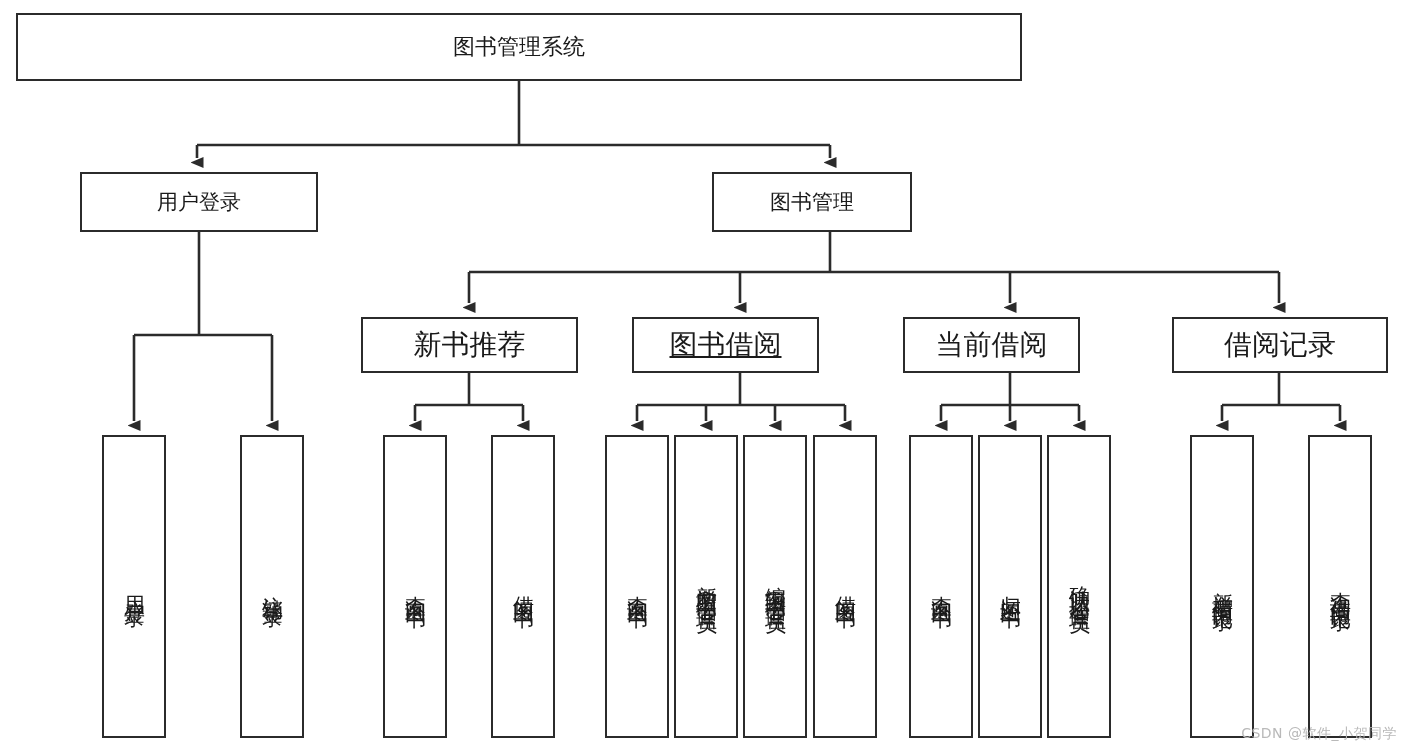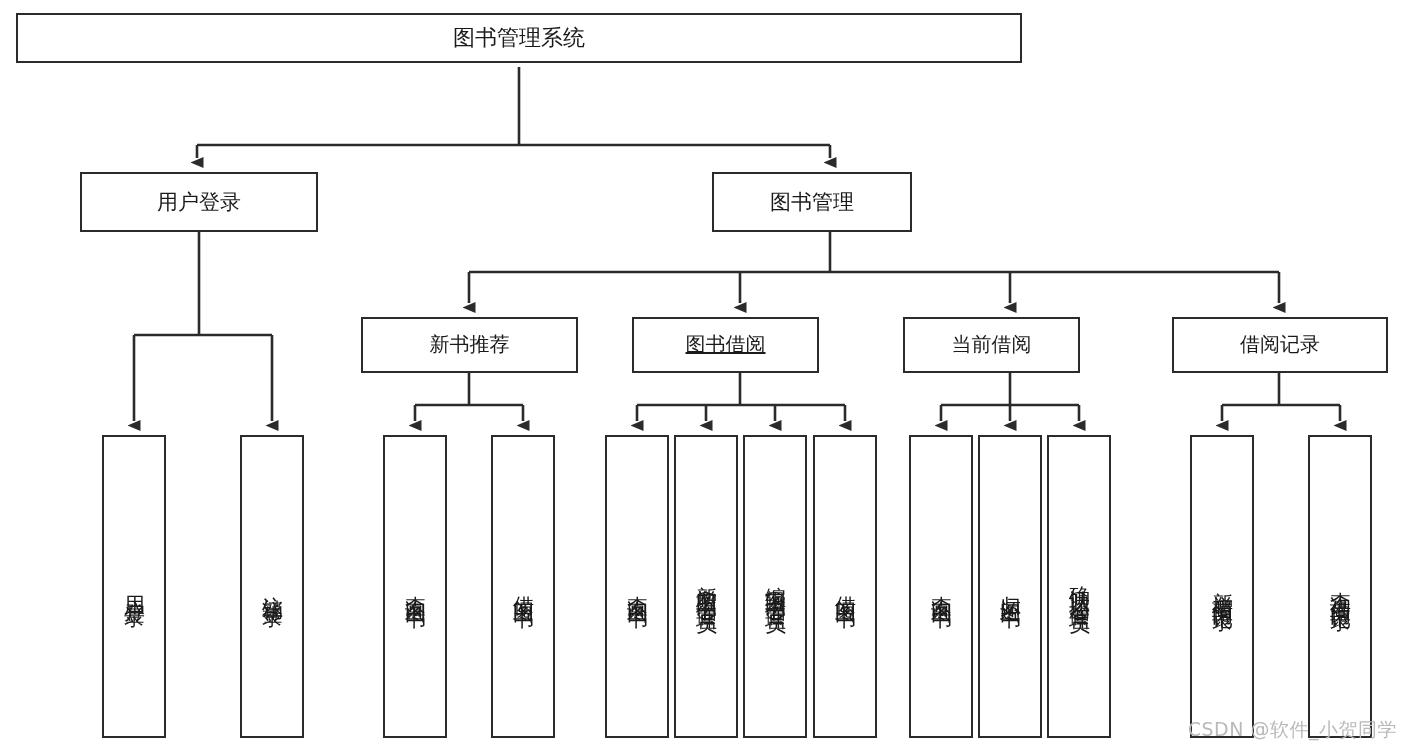--- a/index.html
+++ b/index.html
@@ -24,21 +24,21 @@
     color:#1a1a1a;
   }
   .node .lbl{
     display:block;
     text-align:center;
     white-space:nowrap;
     line-height:1.18;
   }
   .root .lbl{font-size:22px;}
   .lvl2 .lbl{font-size:21px;}
-  .lvl3 .lbl{font-size:20px;}
+  .lvl3 .lbl{font-size:28px;}
 
   
   .leaf{
     align-items:center;
     justify-content:center;
     padding:4px 0;
   }
   .leaf .lbl{
     writing-mode:vertical-rl;
     text-orientation:upright;
@@ -46,21 +46,21 @@
     letter-spacing:4px;
     line-height:1;
     white-space:nowrap;
     max-height:290px;
   }
 
   .watermark{
     position:absolute;
     right:8px;
     bottom:4px;
-    font-size:19px;
+    font-size:14px;
     color:#b9b9b9;
     white-space:nowrap;
     letter-spacing:0.5px;
   }
 </style>
 </head>
 <body>
 
 <div id="stage">
 
@@ -107,21 +107,21 @@
       <path d="M1010,405 L1010,421" marker-end="url(#arw)"></path>
       <path d="M1079,405 L1079,421" marker-end="url(#arw)"></path>
 
       <path d="M1279,373 L1279,405"></path>
       <path d="M1222,405 L1340,405"></path>
       <path d="M1222,405 L1222,421" marker-end="url(#arw)"></path>
       <path d="M1340,405 L1340,421" marker-end="url(#arw)"></path>
     </g>
   </svg>
 
-  <div class="node root" style="left:16px;top:13px;width:1006px;height:50px;">
+  <div class="node root" style="left:16px;top:13px;width:1006px;height:68px;">
     <span class="lbl">图书管理系统</span>
   </div>
 
   <div class="node lvl2" style="left:80px;top:172px;width:238px;height:60px;">
     <span class="lbl">用户登录</span>
   </div>
   <div class="node lvl2" style="left:712px;top:172px;width:200px;height:60px;">
     <span class="lbl">图书管理</span>
   </div>
 

